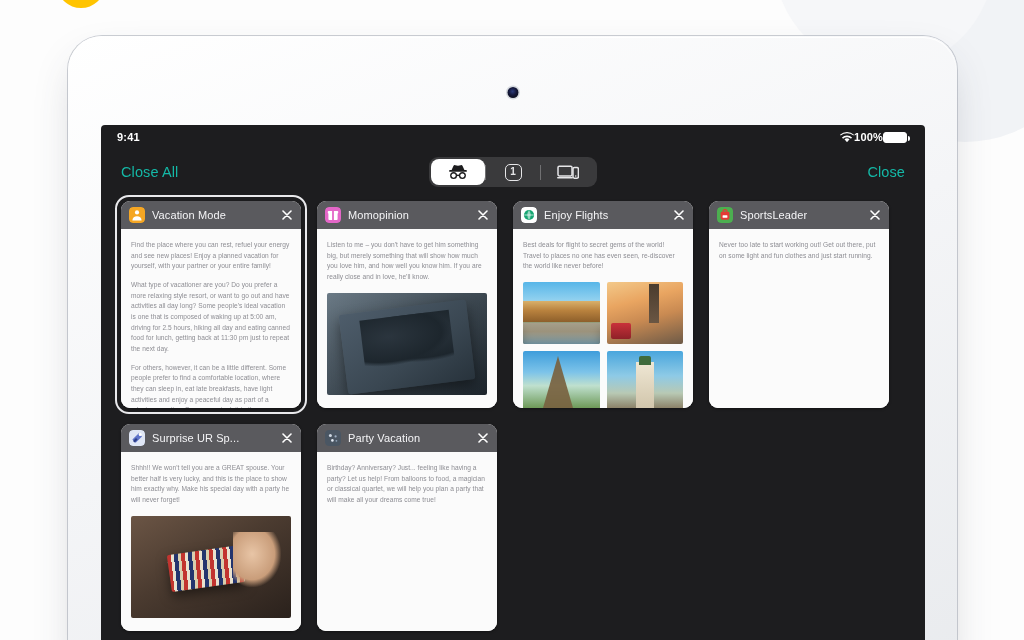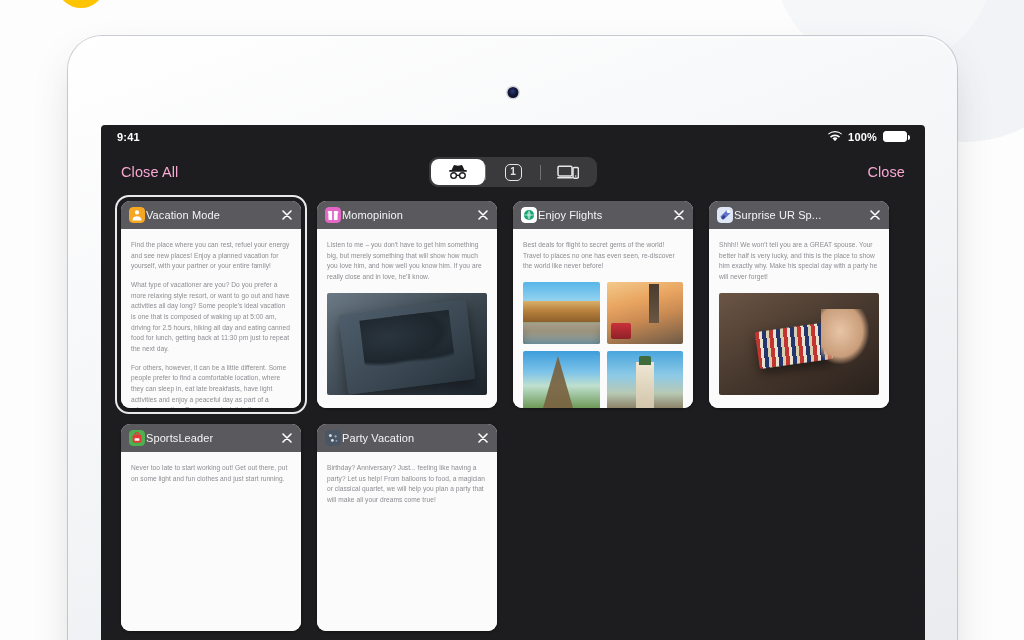--- a/index.html
+++ b/index.html
@@ -86,21 +86,21 @@
     height: 24px;
     display: flex;
     align-items: center;
     justify-content: space-between;
     padding: 0 18px 0 16px;
     font-size: 11px;
     font-weight: bold;
     letter-spacing: .2px;
     color: #fff;
   }
-  .status-right { display:flex; align-items:flex-start; gap:6px; }
+  .status-right { display:flex; align-items:flex-end; gap:0; }
   .wifi-icon { display:block; }
   .battery {
     position: relative;
     width: 24px; height: 11px;
     border: 1.4px solid #fff;
     border-radius: 3px;
     background: #fff;
   }
   .battery::after {
     content:"";
@@ -115,21 +115,21 @@
   .toolbar {
     height: 46px;
     display: flex;
     align-items: center;
     justify-content: space-between;
     padding: 0 20px;
     position: relative;
   }
   .tb-text {
     font-size: 14.5px;
-    color: #f9a8d4;
+    color: #14b8a6;
     font-weight: 400;
     letter-spacing: .1px;
     cursor: default;
   }
   .segmented {
     position: absolute;
     left: 50%; top: 50%;
     transform: translate(-50%,-50%);
     display: flex;
     align-items: center;
@@ -185,21 +185,21 @@
     flex-direction: column;
     box-shadow: 0 1px 3px rgba(0,0,0,.4);
   }
 
   .card-head {
     height: 28px;
     flex: 0 0 28px;
     background: #5a5a5e;
     display:flex; align-items:center;
     padding: 0 7px 0 8px;
-    gap: 1px;
+    gap: 7px;
   }
   .favicon {
     width: 16px; height: 16px;
     border-radius: 4px;
     flex: 0 0 16px;
     position: relative;
     overflow: hidden;
     display:flex; align-items:center; justify-content:center;
     font-size: 9px; line-height:1;
   }
@@ -509,59 +509,59 @@
                   <div class="thumb ph-column"></div>
                 </div>
               </div>
             </div>
           </div>
           <div class="cardwrap">
             <div class="card">
               <div class="card-head">
                 <span class="favicon">
                   <svg width="16" height="16" viewBox="0 0 16 16">
-                    <rect width="16" height="16" rx="4" fill="#dfe6f5"></rect>
-                    <path d="M9.8 3.2 13 6.4 6.6 12.8 3.4 9.6z" fill="#5f74c9"></path>
-                    <circle cx="11.2" cy="4.6" r="1.5" fill="#fff"></circle>
-                    <path d="M4 11 7 8l1.6 1.6L5.6 12.6z" fill="#2b3d86"></path>
-                  </svg>
-                </span>
-                <span class="card-title">Surprise UR Sp...</span>
+                    <rect width="16" height="16" rx="4" fill="#4caf50"></rect>
+                    <rect x="3.6" y="4.4" width="8.8" height="8.4" rx="1.8" fill="#e53935"></rect>
+                    <path d="M6.1 4.6a1.9 1.9 0 0 1 3.8 0" fill="none" stroke="#e53935" stroke-width="1.3"></path>
+                    <rect x="5.6" y="8.2" width="4.8" height="2.6" rx=".6" fill="#ffffff"></rect>
+                  </svg>
+                </span>
+                <span class="card-title">SportsLeader</span>
                 <span class="close-x">
                   <svg width="10" height="10" viewBox="0 0 10 10">
                     <path d="M1 1 9 9M9 1 1 9" stroke="#ffffff" stroke-width="1.6" stroke-linecap="round"></path>
                   </svg>
                 </span>
               </div>
               <div class="card-body">
-                <p class="para">Shhh!! We won't tell you are a GREAT spouse. Your better half is very lucky, and this is the place to show him exactly why. Make his special day with a party he will never forget!</p>
-                <div class="hero ph-hands"></div>
+                <p class="para">Never too late to start working out! Get out there, put on some light and fun clothes and just start running.</p>
               </div>
             </div>
           </div>
           <div class="cardwrap">
             <div class="card">
               <div class="card-head">
                 <span class="favicon">
                   <svg width="16" height="16" viewBox="0 0 16 16">
-                    <rect width="16" height="16" rx="4" fill="#4caf50"></rect>
-                    <rect x="3.6" y="4.4" width="8.8" height="8.4" rx="1.8" fill="#e53935"></rect>
-                    <path d="M6.1 4.6a1.9 1.9 0 0 1 3.8 0" fill="none" stroke="#e53935" stroke-width="1.3"></path>
-                    <rect x="5.6" y="8.2" width="4.8" height="2.6" rx=".6" fill="#ffffff"></rect>
-                  </svg>
-                </span>
-                <span class="card-title">SportsLeader</span>
+                    <rect width="16" height="16" rx="4" fill="#dfe6f5"></rect>
+                    <path d="M9.8 3.2 13 6.4 6.6 12.8 3.4 9.6z" fill="#5f74c9"></path>
+                    <circle cx="11.2" cy="4.6" r="1.5" fill="#fff"></circle>
+                    <path d="M4 11 7 8l1.6 1.6L5.6 12.6z" fill="#2b3d86"></path>
+                  </svg>
+                </span>
+                <span class="card-title">Surprise UR Sp...</span>
                 <span class="close-x">
                   <svg width="10" height="10" viewBox="0 0 10 10">
                     <path d="M1 1 9 9M9 1 1 9" stroke="#ffffff" stroke-width="1.6" stroke-linecap="round"></path>
                   </svg>
                 </span>
               </div>
               <div class="card-body">
-                <p class="para">Never too late to start working out! Get out there, put on some light and fun clothes and just start running.</p>
+                <p class="para">Shhh!! We won't tell you are a GREAT spouse. Your better half is very lucky, and this is the place to show him exactly why. Make his special day with a party he will never forget!</p>
+                <div class="hero ph-hands"></div>
               </div>
             </div>
           </div>
           <div class="cardwrap">
             <div class="card">
               <div class="card-head">
                 <span class="favicon">
                   <svg width="16" height="16" viewBox="0 0 16 16">
                     <rect width="16" height="16" rx="4" fill="#4a5663"></rect>
                     <circle cx="5.4" cy="5.6" r="1.5" fill="#cfd8e3"></circle>

